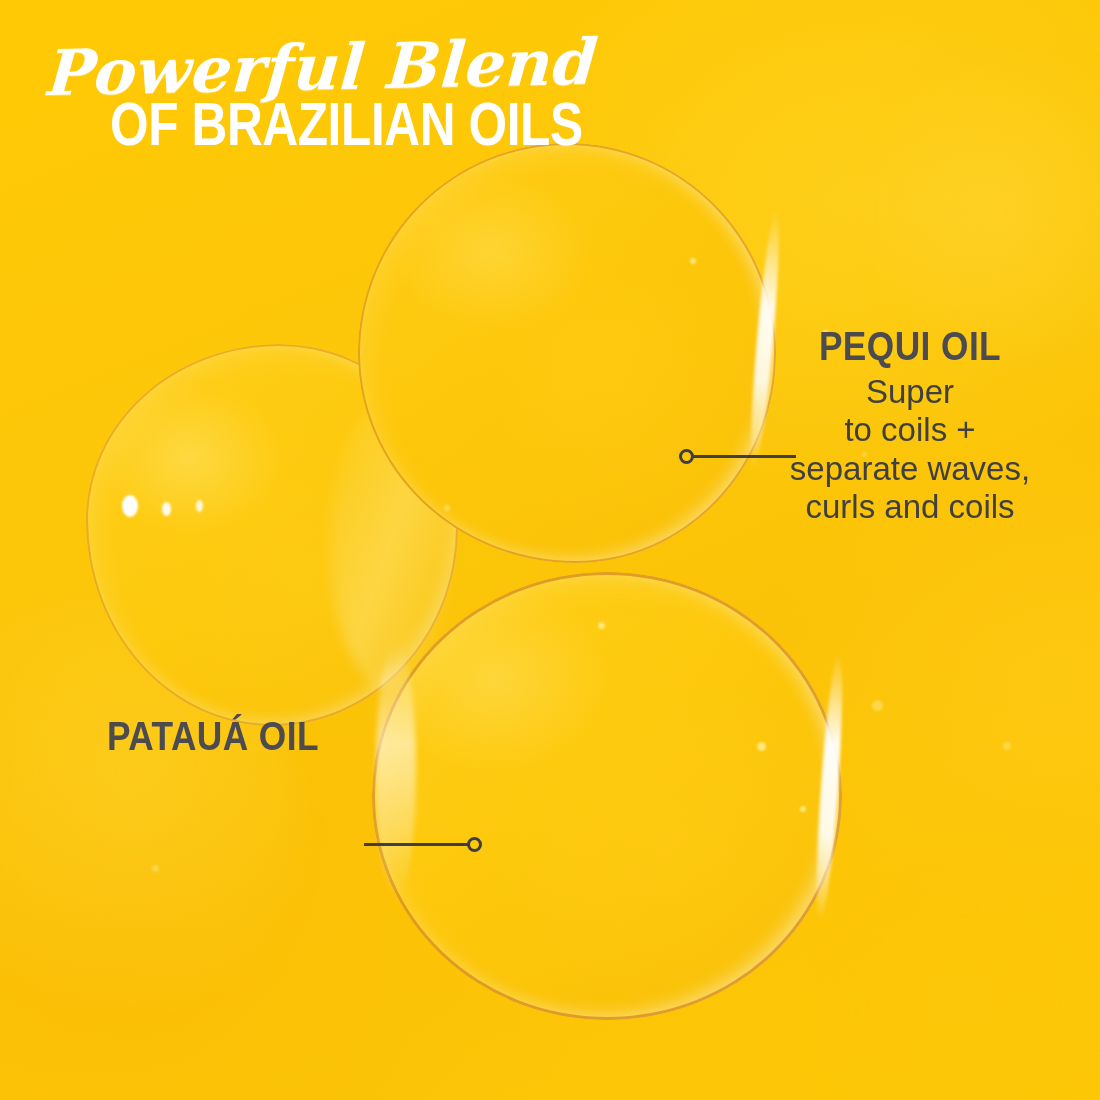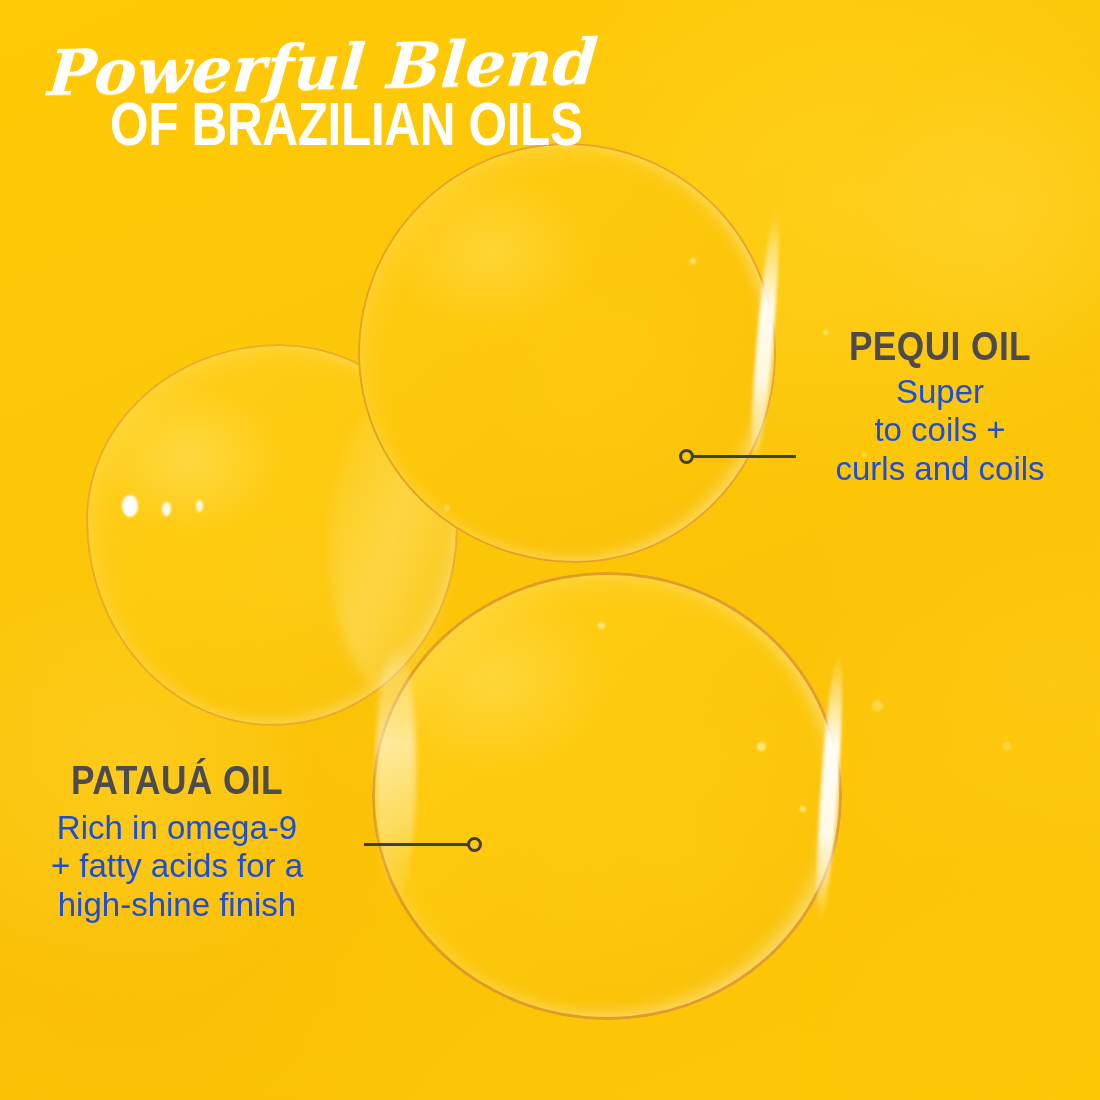--- a/index.html
+++ b/index.html
@@ -215,36 +215,36 @@
     letter-spacing: 0.5px;
     color: #4B4B50;
     transform: scaleX(0.86);
     white-space: nowrap;
   }
   .callout-body {
     font-family: "Liberation Sans", sans-serif;
     font-weight: 400;
     font-size: 33px;
     line-height: 1.16;
-    color: #1d4ed8;
+    color: #404040;
   }
 
   .callout-pequi {
-    left: 790px;
+    left: 760px;
     top: 326px;
     width: 300px;
     text-align: center;
   }
   .callout-pequi .callout-title { transform-origin: center top; margin-bottom: 6px; }
 
   .callout-pataua {
     left: 12px;
-    top: 760px;
+    top: 716px;
     width: 330px;
-    text-align: center;
+    text-align: right;
   }
   .callout-pataua .callout-title { transform-origin: center top; margin-bottom: 8px; }
 
   
   .leader { position: absolute; z-index: 21; }
   .leader-line {
     position: absolute;
     height: 3px;
     background: #3E3E46;
   }
@@ -301,31 +301,27 @@
   <div class="headline">
     <div class="headline-script">Powerful Blend</div>
     <div class="headline-block">OF BRAZILIAN OILS</div>
   </div>
 
   <div class="callout callout-pequi">
     <div class="callout-title">PEQUI OIL</div>
     <div class="callout-body">
       <div>Super</div>
       <div>to coils +</div>
+      <div>separate waves,</div>
       <div>curls and coils</div>
     </div>
   </div>
 
   <div class="callout callout-pataua">
     <div class="callout-title">PATAUÁ OIL</div>
-    <div class="callout-body">
-      <div>Rich in omega-9</div>
-      <div>+ fatty acids for a</div>
-      <div>high-shine finish</div>
-    </div>
   </div>
 
   <div class="leader leader-pequi">
     <div class="leader-dot"></div>
     <div class="leader-line"></div>
   </div>
 
   <div class="leader leader-pataua">
     <div class="leader-line"></div>
     <div class="leader-dot"></div>

